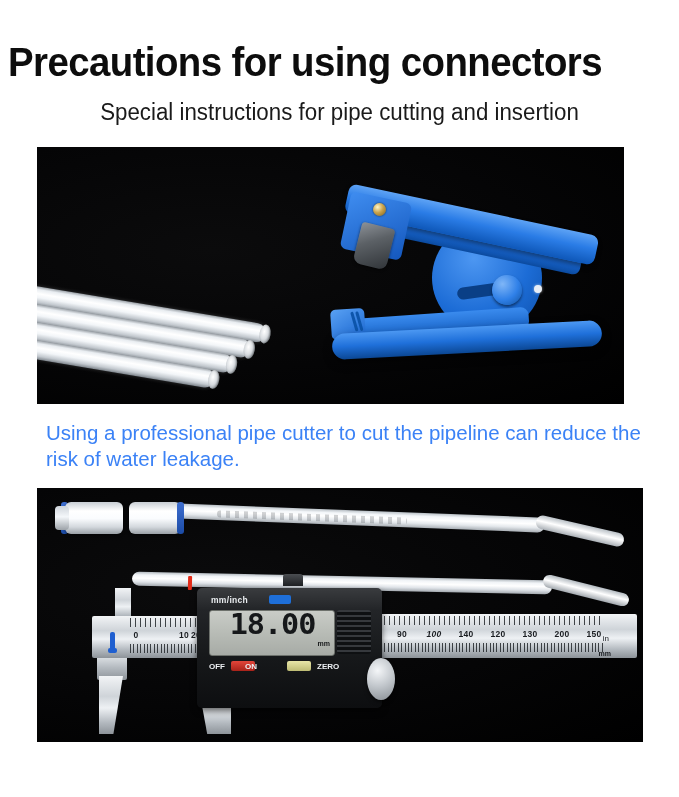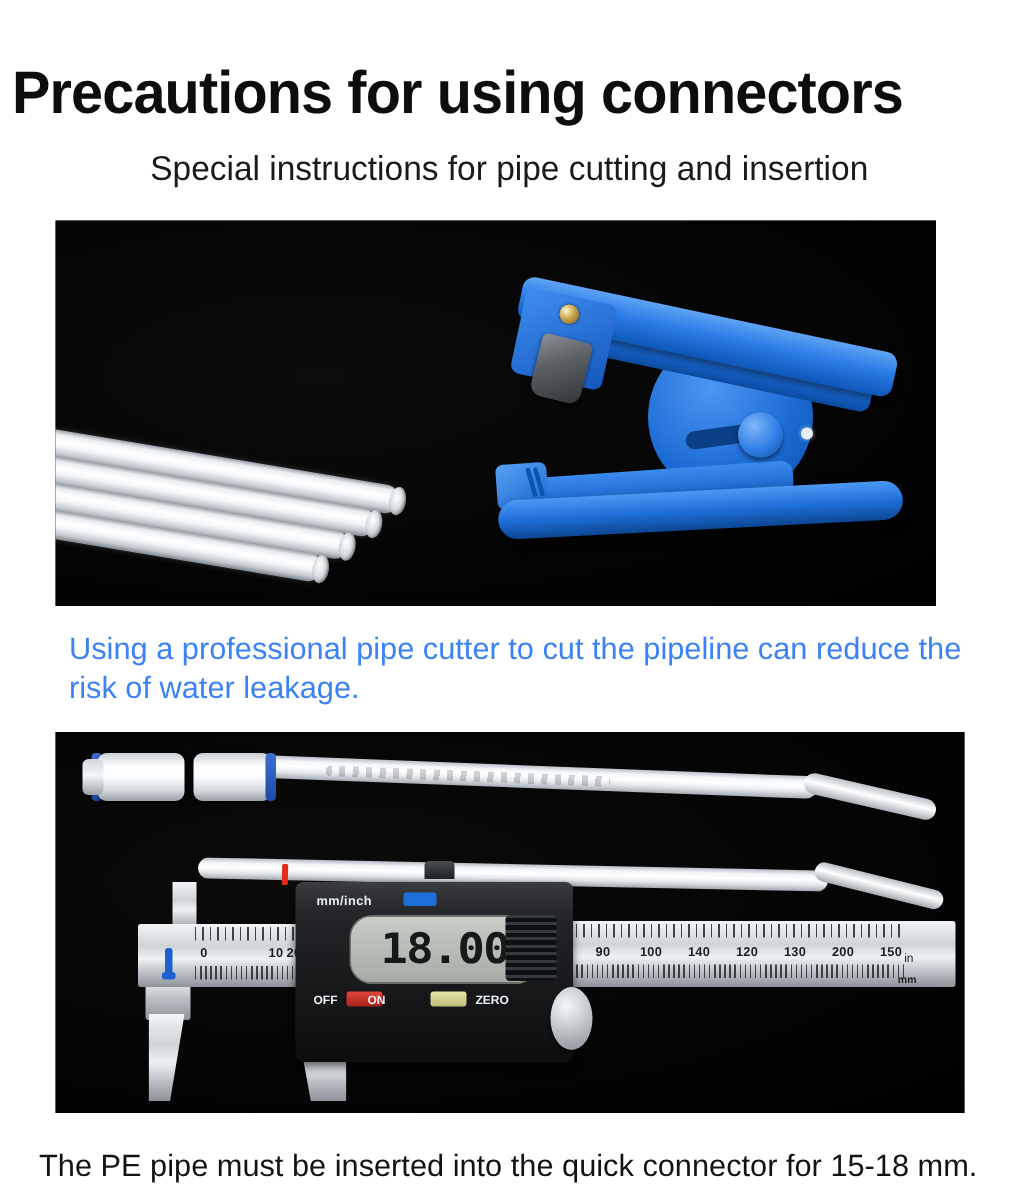--- a/index.html
+++ b/index.html
@@ -228,24 +228,24 @@
   #bodyNub{
     position:absolute;left:86px;top:-14px;width:20px;height:12px;border-radius:3px 3px 0 0;
     background:linear-gradient(to bottom,#4a4d51,#1e2023);
   }
   #mmlabel{
     position:absolute;left:14px;top:7px;font-size:8.5px;font-weight:700;color:#e9ecef;
     letter-spacing:.3px;
   }
   #mmled{position:absolute;left:72px;top:7px;width:22px;height:9px;border-radius:2px;background:#1e6fd9;}
   #lcd{
-    position:absolute;left:12px;top:22px;width:120px;height:44px;border-radius:15px;
+    position:absolute;left:12px;top:22px;width:120px;height:44px;border-radius:3px;
     background:linear-gradient(to bottom,#c9ccc7 0%,#b6bab4 55%,#a7aba6 100%);
     border:1px solid #6d716c;
-    display:flex;align-items:center;justify-content:flex-end;padding-right:4px;margin-left:24px;
+    display:flex;justify-content:flex-end;padding-right:4px;
   }
   #lcdval{
     font-family:"DejaVu Sans Mono", monospace;
     font-size:28px;font-weight:700;color:#16181a;letter-spacing:-1px;line-height:1;
     transform:scaleX(1.08);transform-origin:right center;
   }
   #lcdunit{font-size:7px;font-weight:700;color:#16181a;margin-left:2px;align-self:flex-end;margin-bottom:8px;}
   #vent{
     position:absolute;left:140px;top:22px;width:34px;height:44px;border-radius:3px;
     background:repeating-linear-gradient(to bottom,#36393d 0 2px,#0e1012 2px 5px);
@@ -344,21 +344,21 @@
           <span style="left:72px;margin-left:20px;">10</span>
           <span style="left:104px;">20</span>
         </div>
         <div class="tickrow fine" style="top:28px;left:38px;"></div>
       </div>
 
       <div class="steel" id="rulerR">
         <div class="tickrow" style="top:2px;left:2px;right:34px;"></div>
         <div class="sclabels" style="top:15px;">
           <span style="left:30px;">90</span>
-          <span style="left:62px;">100</span>
+          <span style="left:62px;font-style:italic;">100</span>
           <span style="left:94px;">140</span>
           <span style="left:126px;">120</span>
           <span style="left:158px;">130</span>
           <span style="left:190px;">200</span>
           <span style="left:222px;">150</span>
         </div>
         <div class="tickrow fine" style="top:29px;left:2px;right:34px;"></div>
         <div id="inLbl">in</div>
         <div id="mmLbl2">mm</div>
       </div>
@@ -380,15 +380,14 @@
           <div class="lbl" id="onLbl">ON</div>
           <div class="sw" id="swYel"></div>
           <div class="lbl" id="zeroLbl">ZERO</div>
         </div>
       </div>
 
       <div id="thumb"></div>
     </div>
   </div>
 
-  <div class="cap2">The PE pipe must be inserted into the quick connector for 15-18 mm.</div>
 
 </div>
 
 </body></html>

